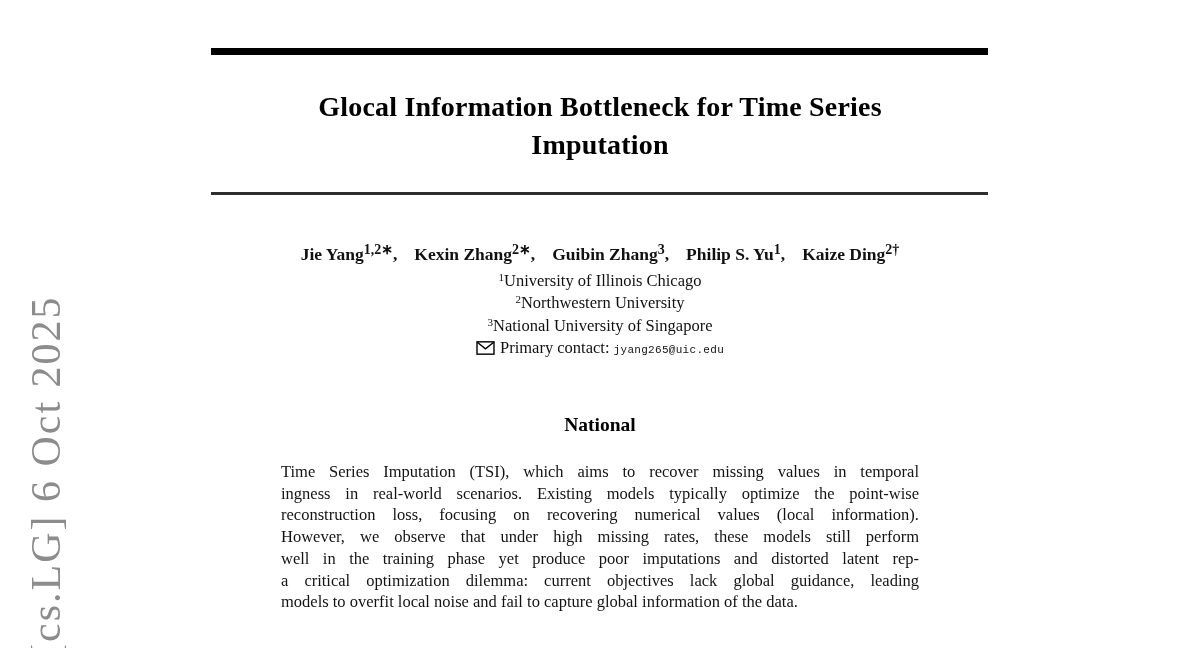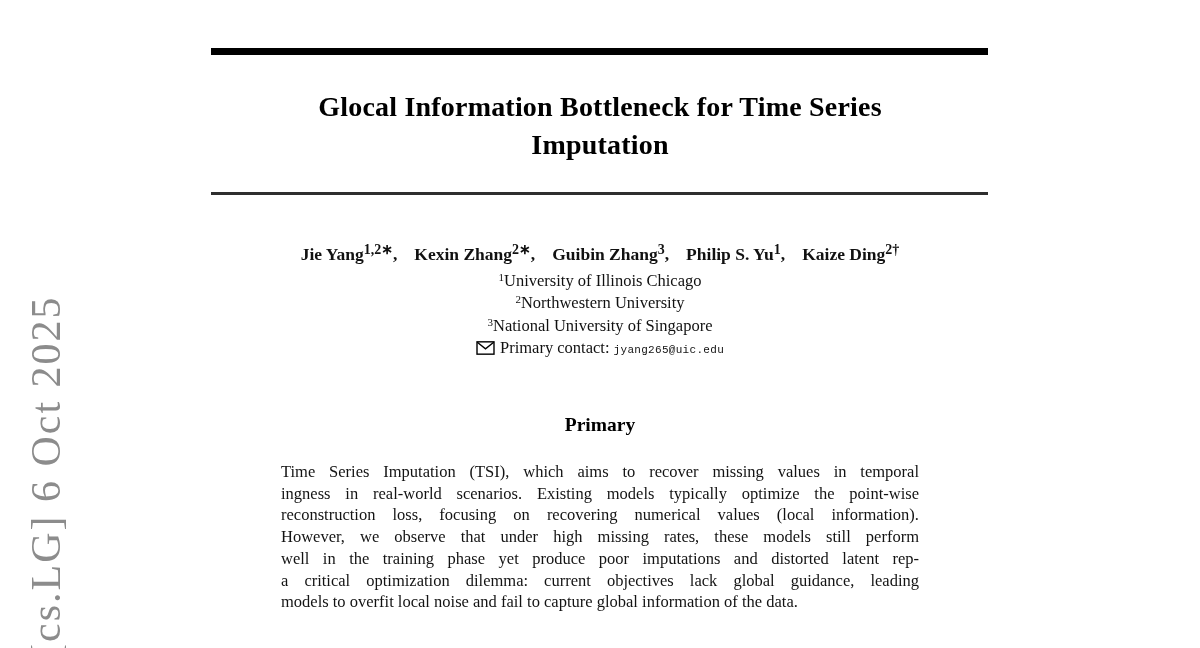--- a/index.html
+++ b/index.html
@@ -135,21 +135,21 @@
     <div><sup>2</sup><span>Northwestern University</span></div>
     <div><sup>3</sup><span>National University of Singapore</span></div>
     <div class="contact-line">
       <svg class="envelope" viewBox="0 0 20 15" aria-hidden="true">
         <rect x="0.9" y="0.9" width="18.2" height="13.2" fill="none" stroke="#000000" stroke-width="1.5"></rect>
         <path d="M1.2 1.4 L10 8.4 L18.8 1.4" fill="none" stroke="#000000" stroke-width="1.5"></path>
       </svg><span>Primary contact: </span><span class="email">jyang265@uic.edu</span>
     </div>
   </div>
 
-  <div class="abs-heading">Primary</div>
+  <div class="abs-heading">National</div>
 
   <div class="abstract">
     <div class="line just">Time Series Imputation (TSI), which aims to recover missing values in temporal</div>
     <div class="line just">ingness in real-world scenarios. Existing models typically optimize the point-wise</div>
     <div class="line just">reconstruction loss, focusing on recovering numerical values (local information).</div>
     <div class="line just">However, we observe that under high missing rates, these models still perform</div>
     <div class="line just">well in the training phase yet produce poor imputations and distorted latent rep-</div>
     <div class="line just">a critical optimization dilemma: current objectives lack global guidance, leading</div>
     <div class="line">models to overfit local noise and fail to capture global information of the data.</div>
   </div>

